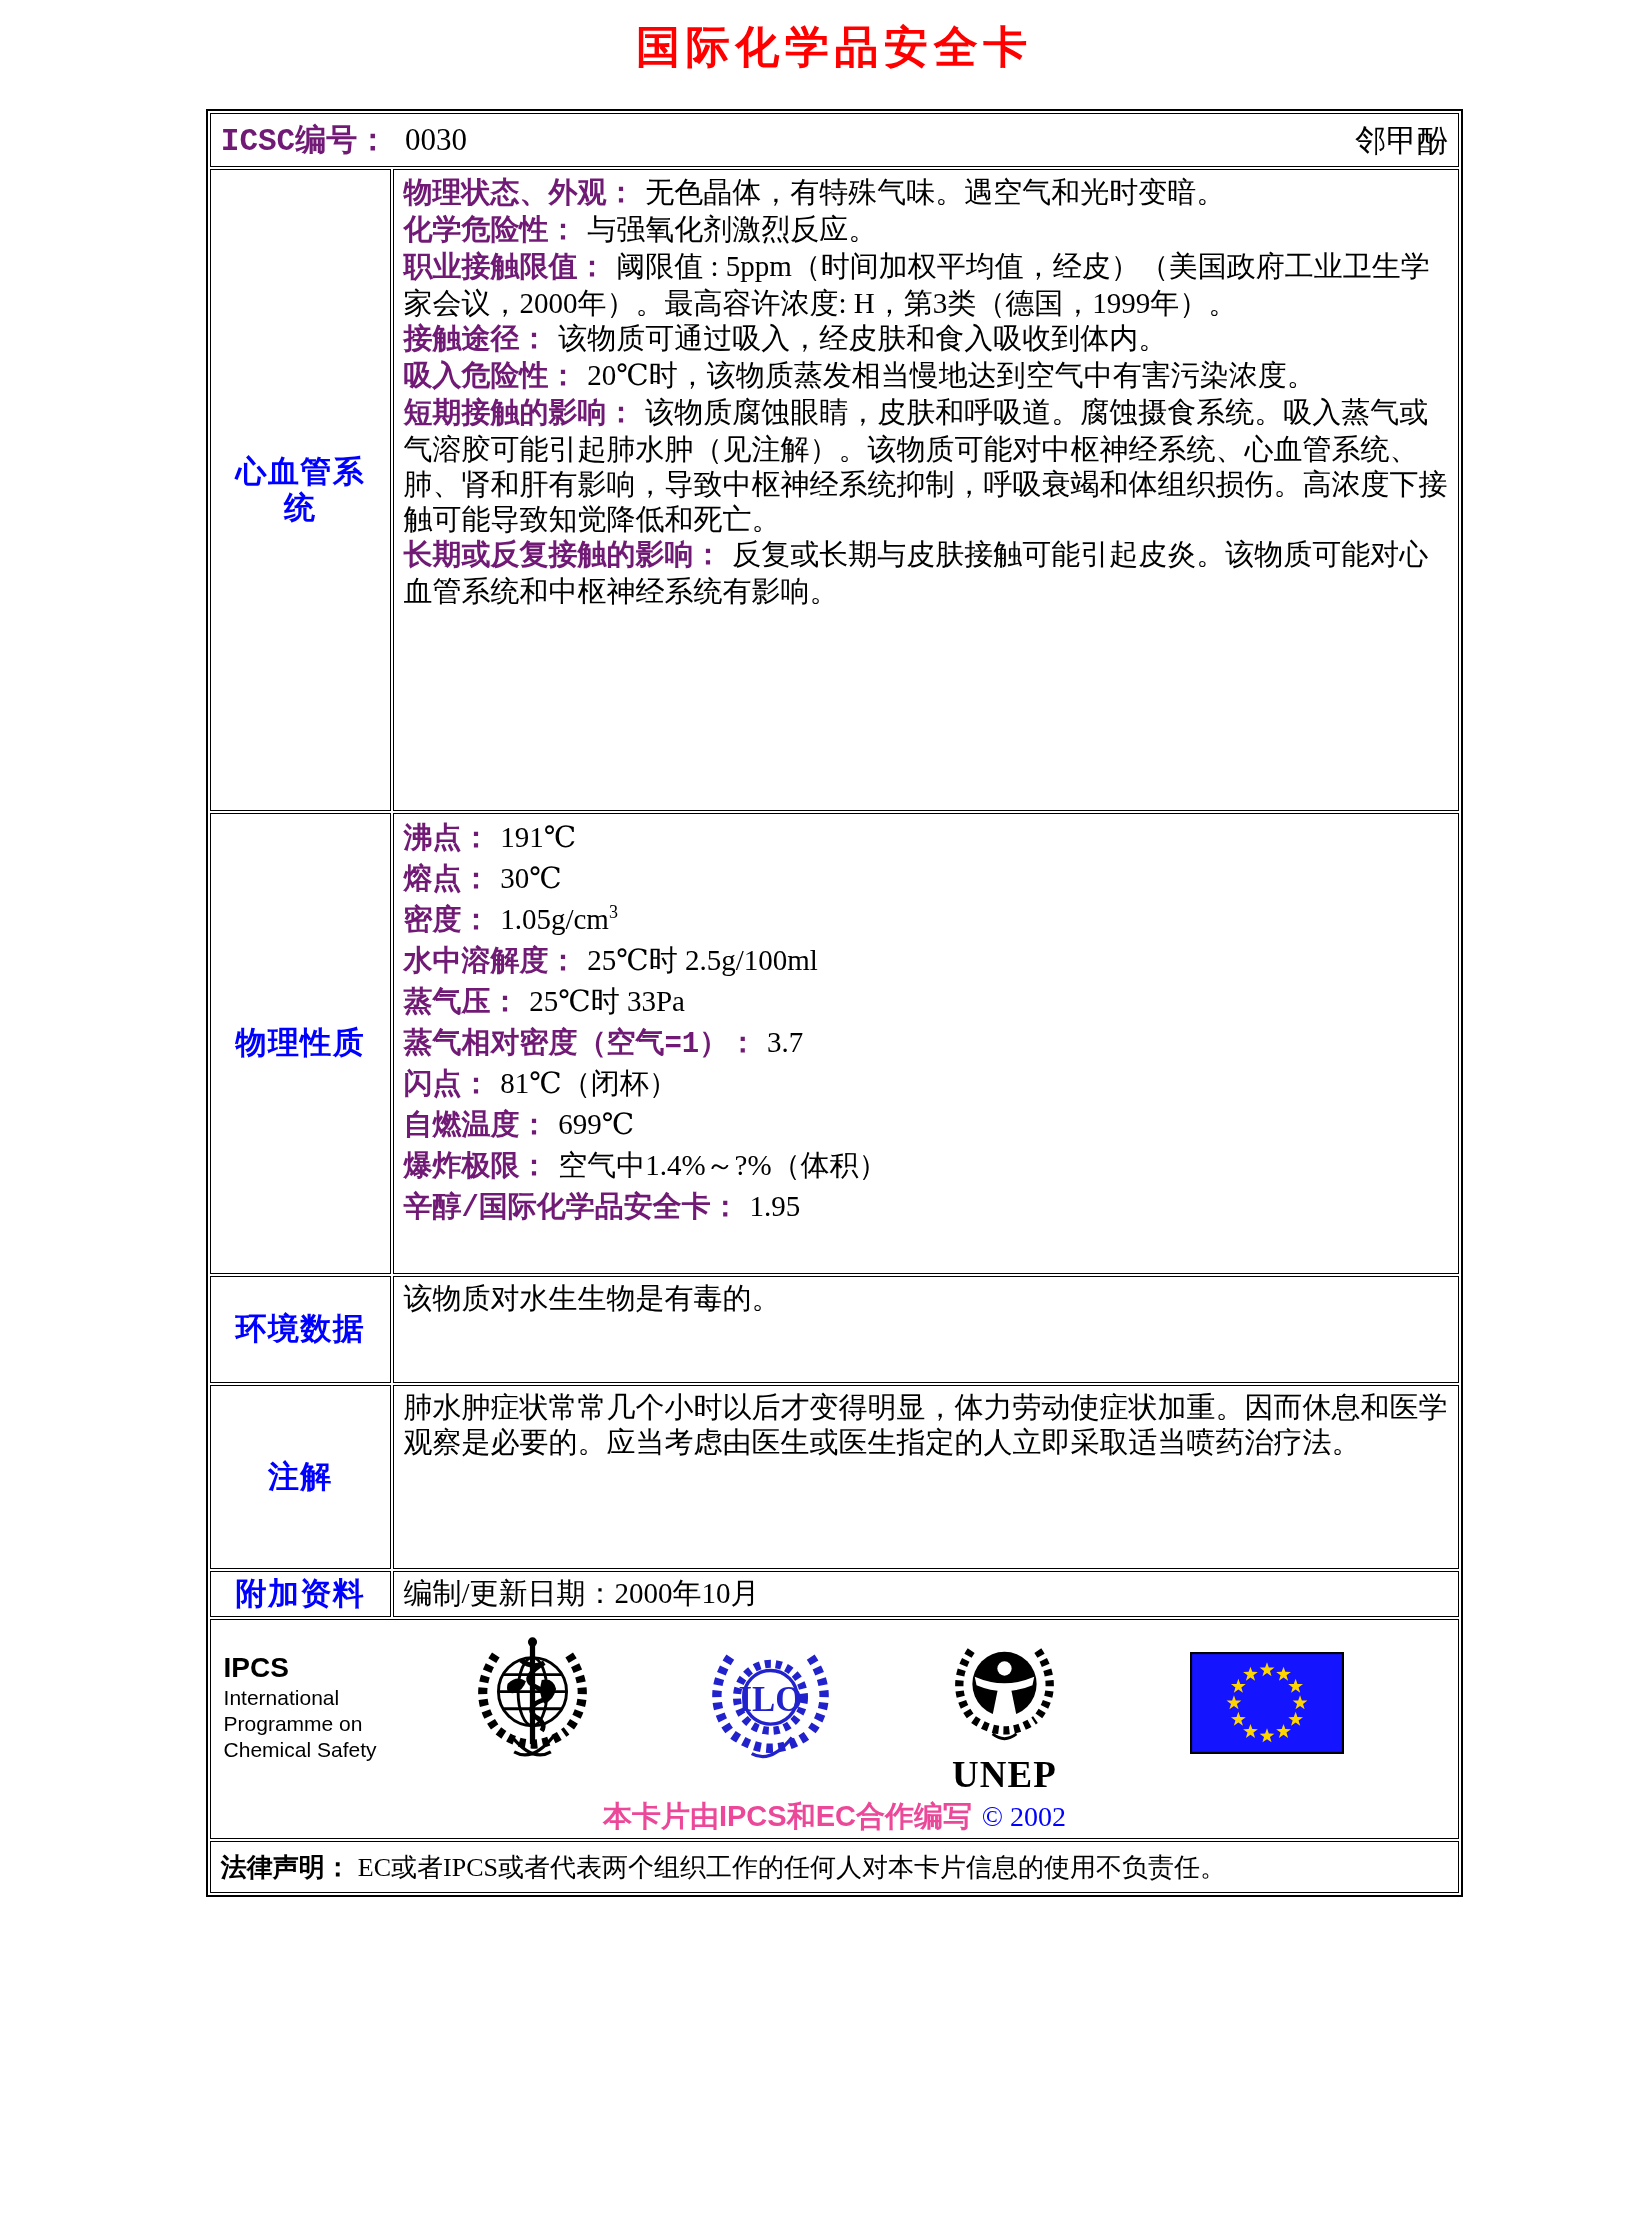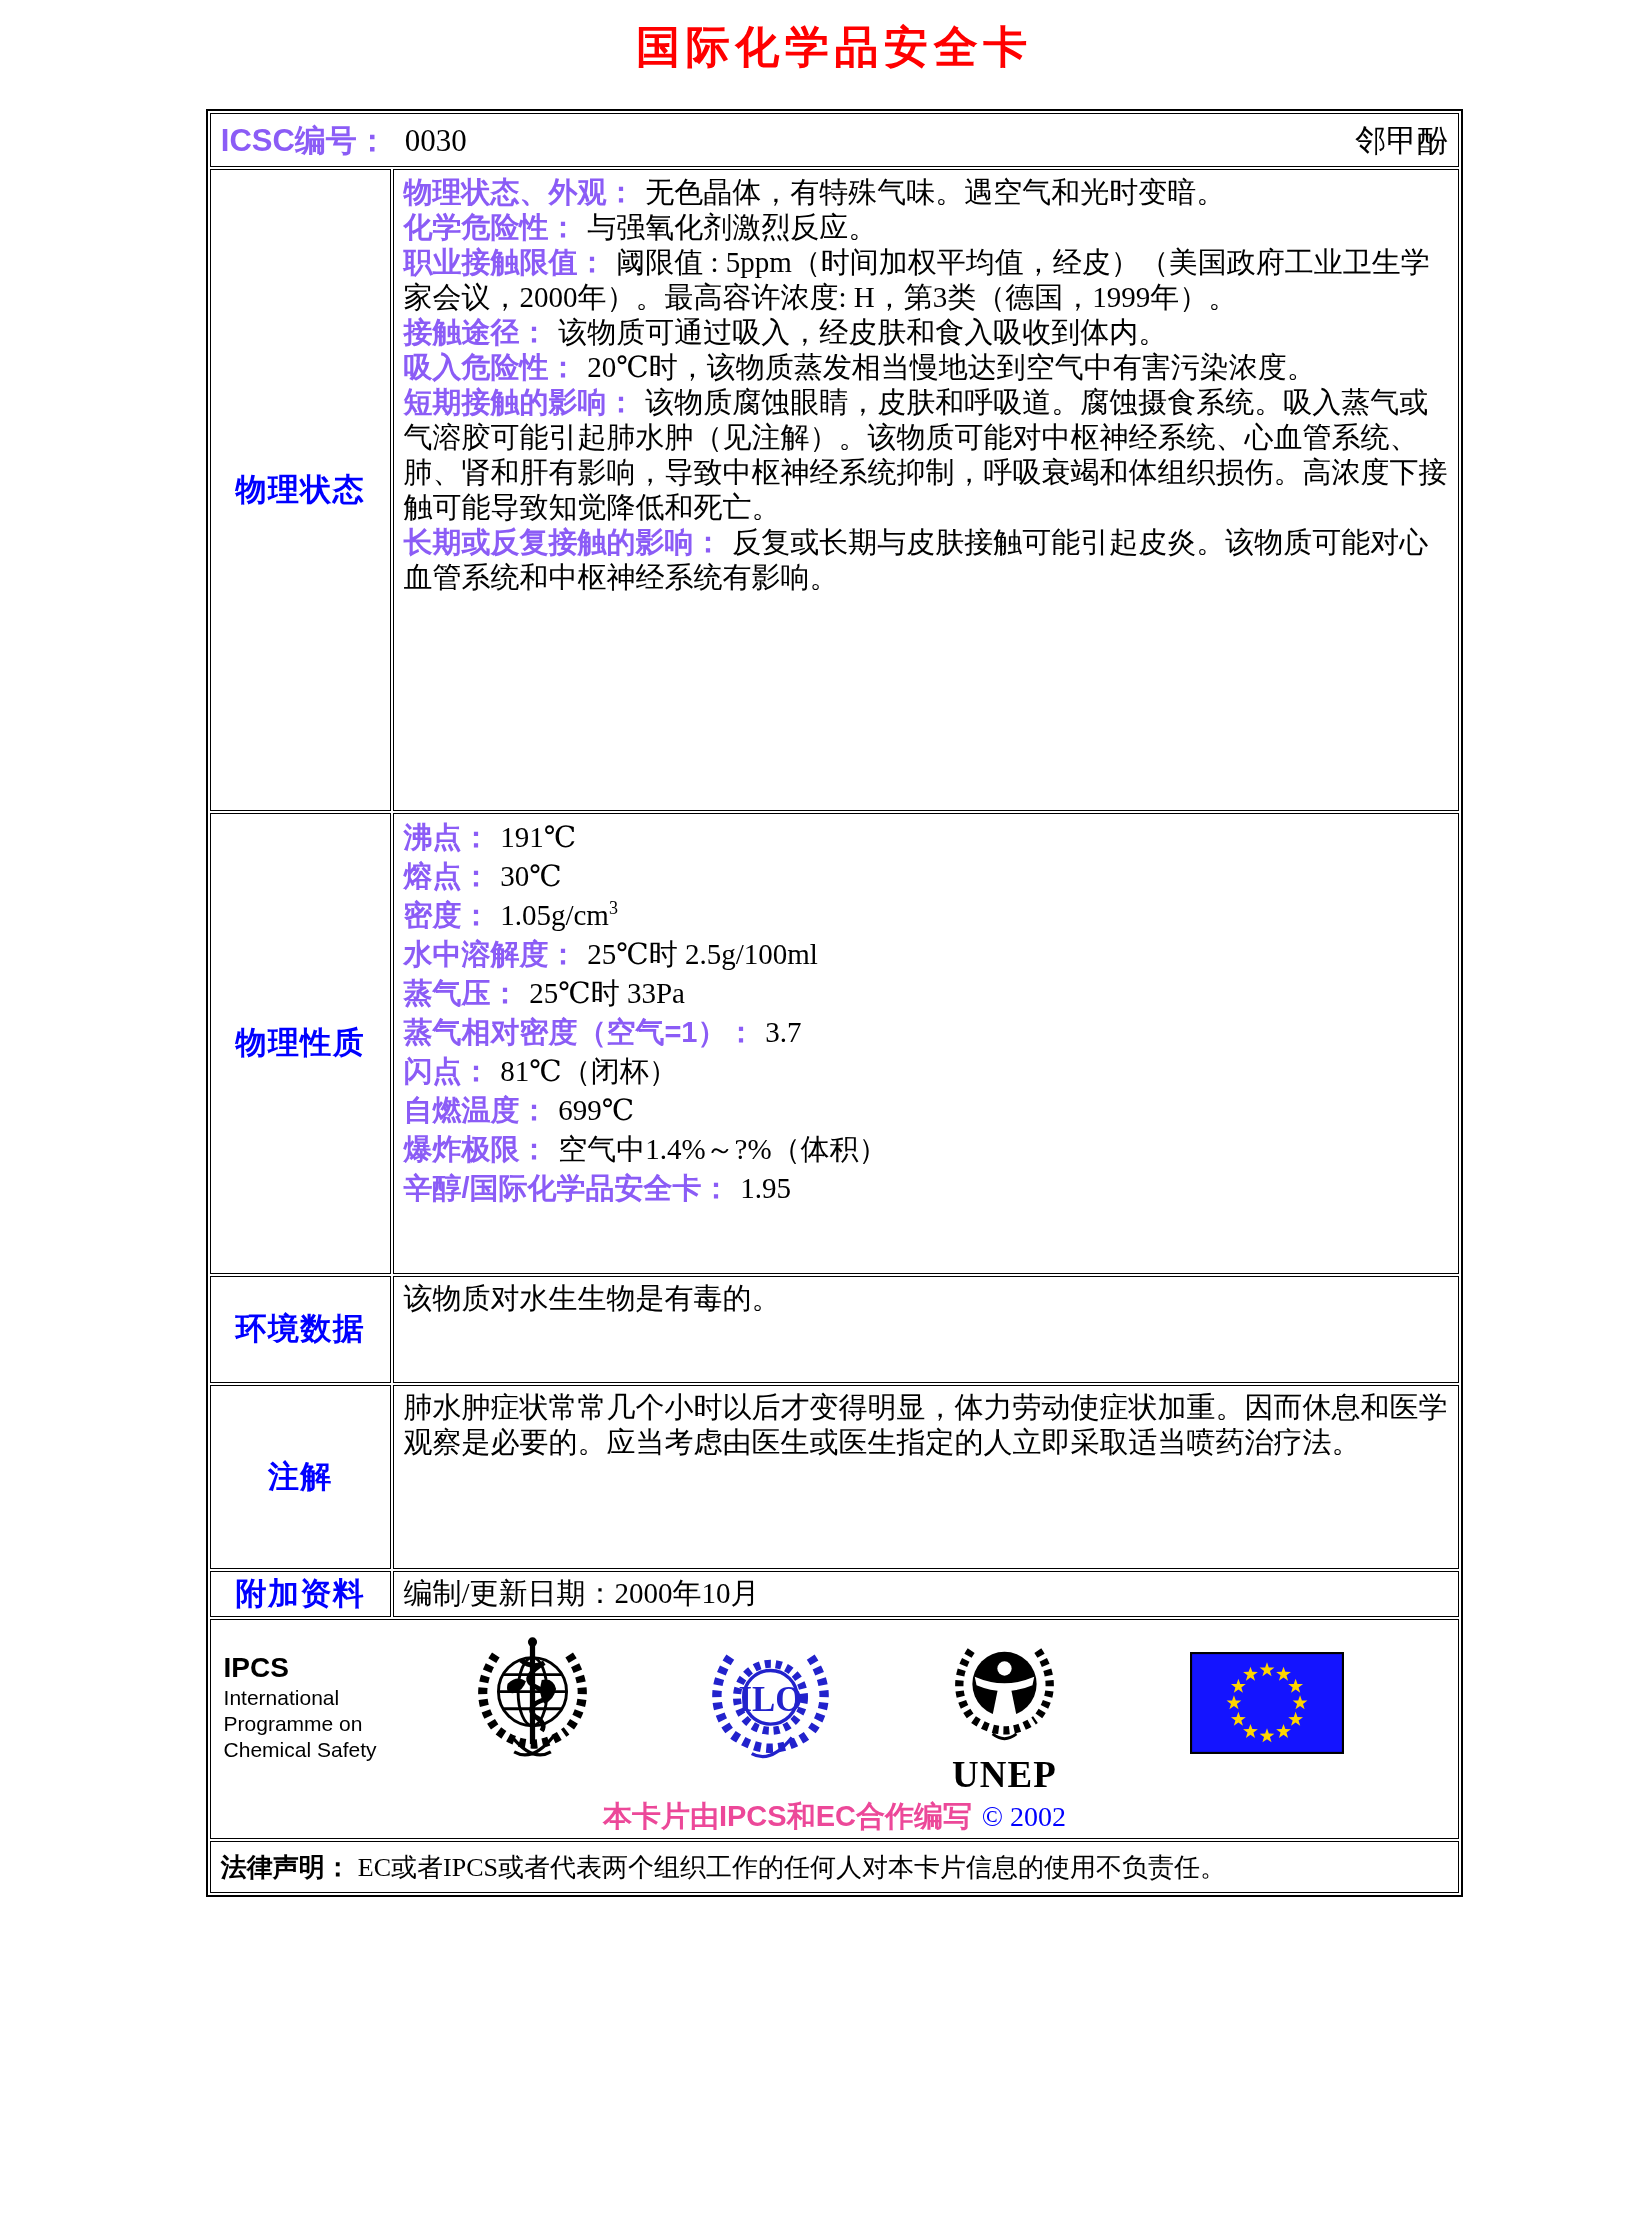--- a/index.html
+++ b/index.html
@@ -20,22 +20,22 @@
   td {
     border:1.4px solid #000; padding:4.2px 9.8px; vertical-align:top;
     font-size:29px; line-height:35px; background:#fff;
   }
   td.lab { width:159px; text-align:center; vertical-align:middle; }
   td.lab .sec-label {
     font-family:"Liberation Sans","DejaVu Sans",sans-serif;
     font-weight:700; font-size:31px; color:#0000FF; letter-spacing:1.4px;
   }
   .blab {
-    font-family:Liberation Sans, sans-serif;
-    font-weight:700; color:#8b5cf6; margin-right:9.8px;
+    font-family:Liberation Mono, monospace;
+    font-weight:700; color:#701a75; margin-right:9.8px;
   }
   
   .hdr-flex { display:flex; justify-content:space-between; align-items:center; height:44px; font-size:31px; }
   .hdr-num { margin-left:7px; }
   
   .h-important { height:631px; }
   .h-physical  { height:451px; }
   .h-env       { height:96px; }
   .h-notes     { height:174px; }
   .h-add       { height:28px;  }
@@ -80,21 +80,21 @@
         <div class="hdr-flex">
           <div>
             <span class="blab">ICSC编号：</span><span class="hdr-num">0030</span>
           </div>
           <div>邻甲酚</div>
         </div>
       </td>
     </tr>
 
     <tr>
-      <td class="lab"><span class="sec-label">物理状态</span></td>
+      <td class="lab"><span class="sec-label">心血管系统</span></td>
       <td class="h-important">
         <div class="para"><span class="blab">物理状态、外观：</span><span>无色晶体，有特殊气味。遇空气和光时变暗。</span></div>
         <div class="para"><span class="blab">化学危险性：</span><span>与强氧化剂激烈反应。</span></div>
         <div class="para"><span class="blab">职业接触限值：</span><span>阈限值 : 5ppm（时间加权平均值，经皮）（美国政府工业卫生学家会议，2000年）。最高容许浓度: H，第3类（德国，1999年）。</span></div>
         <div class="para"><span class="blab">接触途径：</span><span>该物质可通过吸入，经皮肤和食入吸收到体内。</span></div>
         <div class="para"><span class="blab">吸入危险性：</span><span>20℃时，该物质蒸发相当慢地达到空气中有害污染浓度。</span></div>
         <div class="para"><span class="blab">短期接触的影响：</span><span>该物质腐蚀眼睛，皮肤和呼吸道。腐蚀摄食系统。吸入蒸气或气溶胶可能引起肺水肿（见注解）。该物质可能对中枢神经系统、心血管系统、肺、肾和肝有影响，导致中枢神经系统抑制，呼吸衰竭和体组织损伤。高浓度下接触可能导致知觉降低和死亡。</span></div>
         <div class="para"><span class="blab">长期或反复接触的影响：</span><span>反复或长期与皮肤接触可能引起皮炎。该物质可能对心血管系统和中枢神经系统有影响。</span></div>
       </td>
     </tr>

